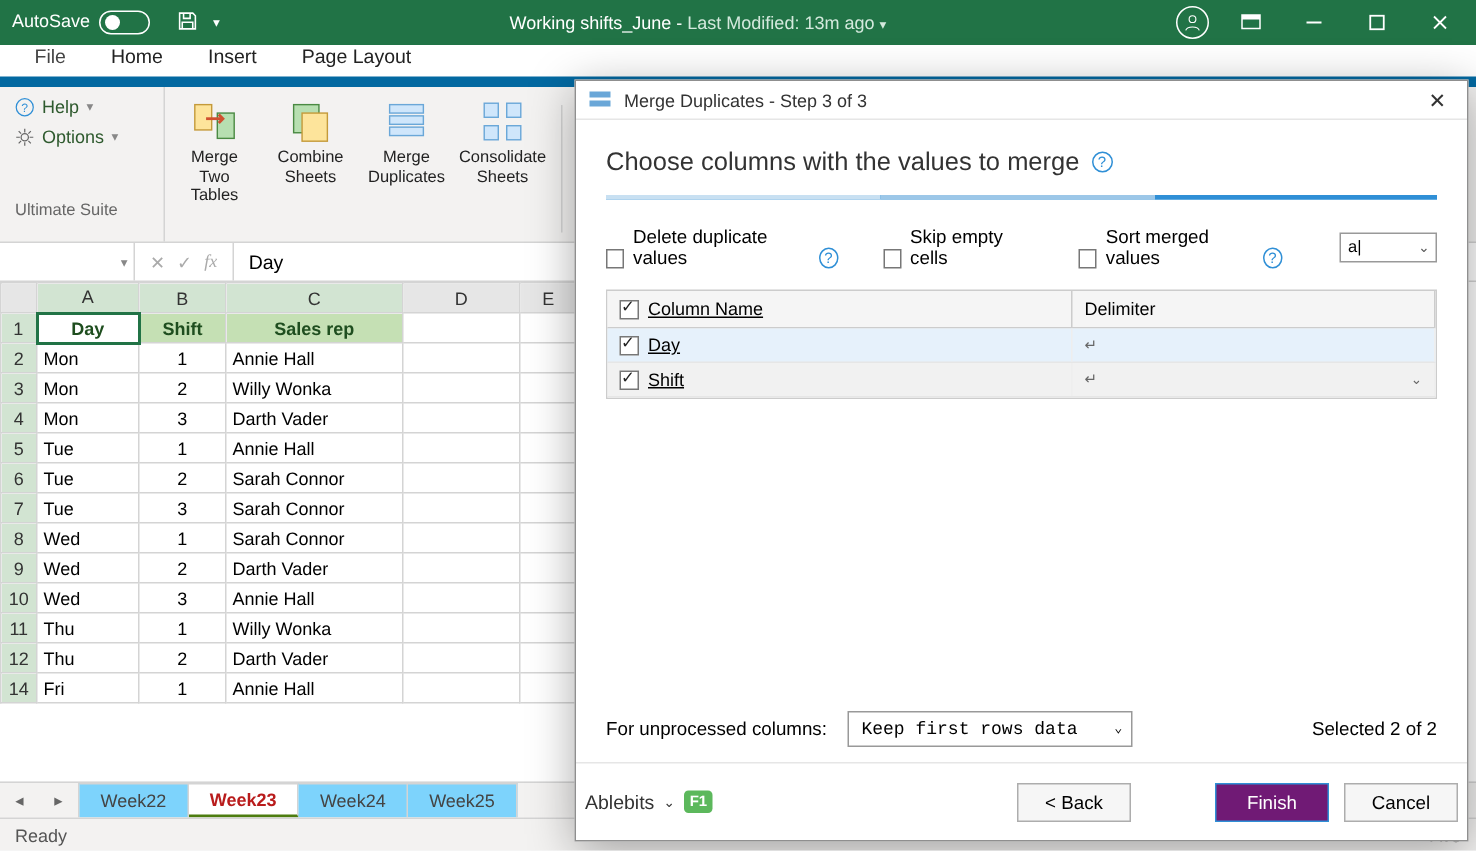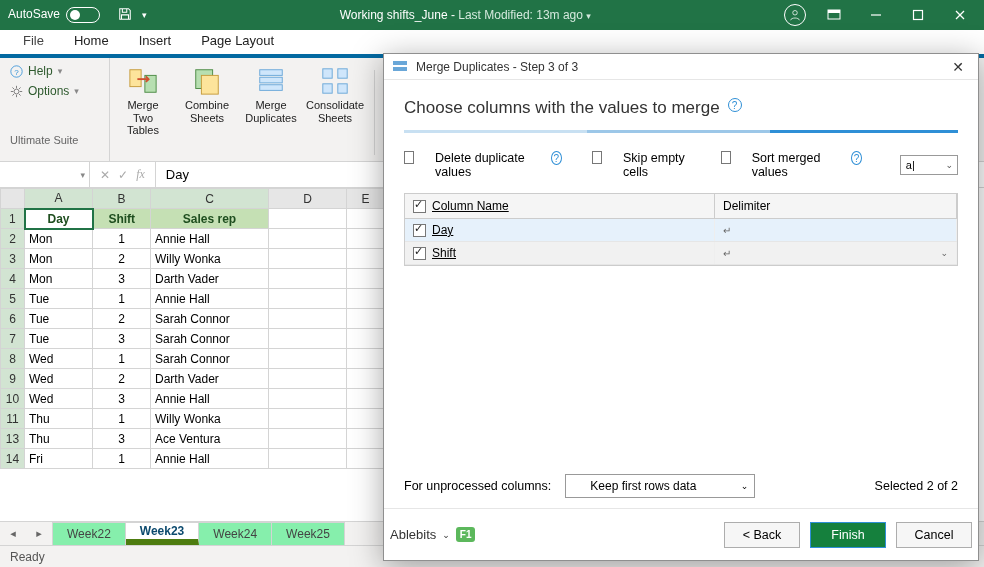--- a/index.html
+++ b/index.html
@@ -15,21 +15,21 @@
   .titlebar .qa-icons svg { width:14px; height:14px; }
   .titlebar .center { flex: 1; text-align: center; }
   .titlebar .center .fname { color:#fff; }
   .titlebar .center .mod { color:#d4e9dd; }
   .titlebar .right { display:flex; align-items:center; gap: 14px; padding: 0 10px;}
   .winbtn { width:28px; height:30px; display:flex; align-items:center; justify-content:center;}
   .avatar-circle { width:22px; height:22px; border-radius:50%; border:1px solid #fff; display:flex; align-items:center; justify-content:center;}
   .avatar-circle svg{width:12px;height:12px;}
 
   
-  .tabs { background:#fff; border-bottom:4px solid #0369a1; height:28px; display:flex; align-items:flex-end; padding-left:8px; gap:0; }
+  .tabs { background:#fff; border-bottom:7px solid #0369a1; height:28px; display:flex; align-items:flex-end; padding-left:8px; gap:0; }
   .tab { padding: 6px 14px 5px; font-size:13px; color:#222; border:1px solid transparent; cursor:default;}
   .tab.file { color:#444; }
 
   
   .ribbon { background:#f3f2f1; border-bottom:1px solid #d4d4d4; height:104px; display:flex; position:relative;}
   .ribbon .group-left { width:110px; border-right:1px solid #d4d4d4; padding:6px 10px; display:flex; flex-direction:column; gap:6px; }
   .ribbon .group-left .item { display:flex; align-items:center; gap:5px; color:#2e5a2e; font-size:12px;}
   .ribbon .group-left .caret { font-size:9px; color:#888;}
   .ribbon .group-big { display:flex; padding:6px 4px 0; gap:6px;}
   .big-btn { width:58px; display:flex; flex-direction:column; align-items:center; text-align:center; gap:3px; padding:2px; font-size:11px; line-height:1.15; color:#222;}
@@ -57,72 +57,72 @@
   .colhdr { background:#e6e6e6;}
   .rowhdr { width:24px; text-align:center; background:#e6e6e6;}
   .sel-col { background:#d2e4d2 !important;}
   .hdr-row td { background:#c5e0b4; color:#1f4e1f; font-weight:bold; text-align:center;}
   .sel-cell{background:#fff !important; border:2px solid #217346 !important;}
   .data-cell-center{text-align:center;}
 
   
   .sheettabs { height:24px; border-top:1px solid #d4d4d4; display:flex; align-items:stretch; background:#f3f2f1;}
   .sheettabs .navbtn { width:26px; display:flex; align-items:center; justify-content:center; color:#666; font-size:11px;}
-  .sheettabs .stab { padding:4px 14px; border-right:1px solid #d4d4d4; border-top:1px solid #d4d4d4; background:#86efac; color:#444; font-size:12px; display:flex; align-items:center;}
-  .sheettabs .stab.active { border-bottom:6px solid #4d7c0f; background:#fff; color:#0c4a6e; font-weight:600;}
+  .sheettabs .stab { padding:4px 14px; border-right:1px solid #d4d4d4; border-top:1px solid #d4d4d4; background:#7dd3fc; color:#444; font-size:12px; display:flex; align-items:center;}
+  .sheettabs .stab.active { border-bottom:2px solid #4d7c0f; background:#fff; color:#b91c1c; font-weight:600;}
   .sheettabs .sep{width:1px;background:#d4d4d4;}
   .sheettabs .filler{flex:1;}
 
   
   .status { height:22px; background:#f3f2f1; border-top:1px solid #d4d4d4; display:flex; align-items:center; padding:0 10px; font-size:12px; color:#555; gap:20px;}
   .status .filler{flex:1;}
 
   
   .dialog { position:absolute; left:383px; top:53px; width:596px; height:508px; background:#fff; border:1px solid #8f8f8f; box-shadow:0 6px 30px rgba(0,0,0,0.35); display:flex; flex-direction:column; z-index:50;}
   .dialog .dtitle { height:26px; display:flex; align-items:center; padding:0 8px; border-bottom:1px solid #e6e6e6; gap:8px;}
   .dialog .dtitle svg{width:16px;height:16px;}
   .dialog .dtitle .txt { font-size:12px; color:#333;}
   .dialog .dtitle .close { margin-left:auto; font-size:14px; color:#333; padding:2px 6px;}
   .dialog .dbody { flex:1; padding:18px 20px 10px; display:flex; flex-direction:column;}
-  .dialog h2 { font-size:17px; font-weight:400; color:#333; display:flex; gap:8px;}
+  .dialog h2 { font-size:17px; font-weight:400; color:#333; display:flex; align-items:center; gap:8px;}
   .help-ico { width:14px; height:14px; border:1px solid #2f8fd6; border-radius:50%; color:#2f8fd6; font-size:10px; display:inline-flex; align-items:center; justify-content:center;}
   .bluebar { height:3px; background:#2f8fd6; margin:12px 0 18px; position:relative;}
   .bluebar::before, .bluebar::after { content:''; position:absolute; top:0; height:3px; background:#c8e0f2;}
   .bluebar::before{left:0;width:33%;}
   .bluebar::after{left:33%;width:33%; background:#9cc7e8;}
   .bluebar-inner{position:absolute; right:0; top:0; width:34%; height:3px; background:#2f8fd6;}
   .opts-row { display:flex; gap:30px; align-items:center; margin-bottom:14px; font-size:12.5px;}
-  .chk { display:flex; align-items:flex-start; gap:21px;}
+  .chk { display:flex; align-items:flex-end; gap:6px;}
   .chkbox { width:13px; height:13px; border:1px solid #777; background:#fff;}
   .mini-dd { border:1px solid #999; width:70px; height:20px; display:flex; align-items:center; padding:0 5px; margin-left:8px; position:relative; font-size:11px;}
   .mini-dd .caret{ position:absolute; right:4px; font-size:9px; color:#555;}
   .cols-table { border:1px solid #ccc; font-size:12px;}
   .cols-table .ct-hdr { display:flex; background:#f5f5f5; border-bottom:1px solid #ccc;}
   .cols-table .ct-hdr .ct-cell{padding:5px 8px; border-right:1px solid #ccc;}
   .ct-col1{width:310px; display:flex; align-items:center; gap:6px;text-decoration:underline;}
   .ct-col2{flex:1;}
   .ct-row{display:flex; border-bottom:1px solid #e6e6e6;}
   .ct-row .ct-cell{padding:4px 8px; border-right:1px solid #eee; display:flex; align-items:center; gap:6px;}
   .ct-row.sel{background:#e6f1fb;}
   .ct-row.hov{background:#f1f1f1;}
   .chkbox.checked{position:relative;}
   .chkbox.checked::after{content:'✓'; position:absolute; top:-3px; left:0px; font-size:11px; color:#222;}
   .delim-cell{ font-size:10px; color:#666;}
   .row-caret{margin-left:auto; font-size:9px; color:#666;}
   .unproc-row{display:flex; align-items:center; gap:14px; margin-top:auto; font-size:12.5px; padding-top:20px;}
-  .select-box{border:1px solid #999; height:24px; width:190px; display:flex; align-items:center; padding:0 24px; position:relative; font-size:12px;}
+  .select-box{border:1px solid #999; height:24px; width:190px; display:flex; align-items:center; padding:0 8px; position:relative; font-size:12px;font-family:Liberation Mono, monospace;}
   .select-box .caret{position:absolute; right:6px; font-size:9px;}
   .sel-count{margin-left:auto; font-size:12.5px;}
   .dfooter{height:52px; border-top:1px solid #e6e6e6; display:flex; align-items:center; padding:0 6px; gap:10px;}
   .dfooter .brand{font-size:13px; color:#333; display:flex; align-items:center; gap:6px;}
   .dfooter .brand .caret{font-size:9px;}
   .f1-badge{background:#5cb85c; color:#fff; font-size:10px; font-weight:bold; border-radius:3px; padding:2px 4px;}
   .dfooter .spacer{flex:1;}
   .btn { height:26px; min-width:76px; display:flex; align-items:center; justify-content:center; border:1px solid #adadad; background:#f6f6f6; font-size:12.5px; padding:0 12px;}
-  .btn.primary{background:#15803d; border-color:#2f8fd6; color:#fff;}
+  .btn.primary{background:#701a75; border-color:#2f8fd6; color:#fff;margin-left:46px;}
 </style>
 </head>
 <body>
 <div class="app">
 
   <div class="titlebar">
     <div class="autosave">
       <span>AutoSave</span>
       <span class="toggle">
           <span class="knob"></span>
@@ -359,24 +359,24 @@
             </tr>
             <tr>
               <th class="rowhdr sel-col">11</th>
               <td>Thu</td>
               <td class="data-cell-center">1</td>
               <td>Willy Wonka</td>
               <td></td>
               <td></td>
             </tr>
             <tr>
-              <th class="rowhdr sel-col">13</th>
+              <th class="rowhdr sel-col">12</th>
               <td>Thu</td>
-              <td class="data-cell-center">3</td>
-              <td>Ace Ventura</td>
+              <td class="data-cell-center">2</td>
+              <td>Darth Vader</td>
               <td></td>
               <td></td>
             </tr>
             <tr>
               <th class="rowhdr sel-col">14</th>
               <td>Fri</td>
               <td class="data-cell-center">1</td>
               <td>Annie Hall</td>
               <td></td>
               <td></td>

